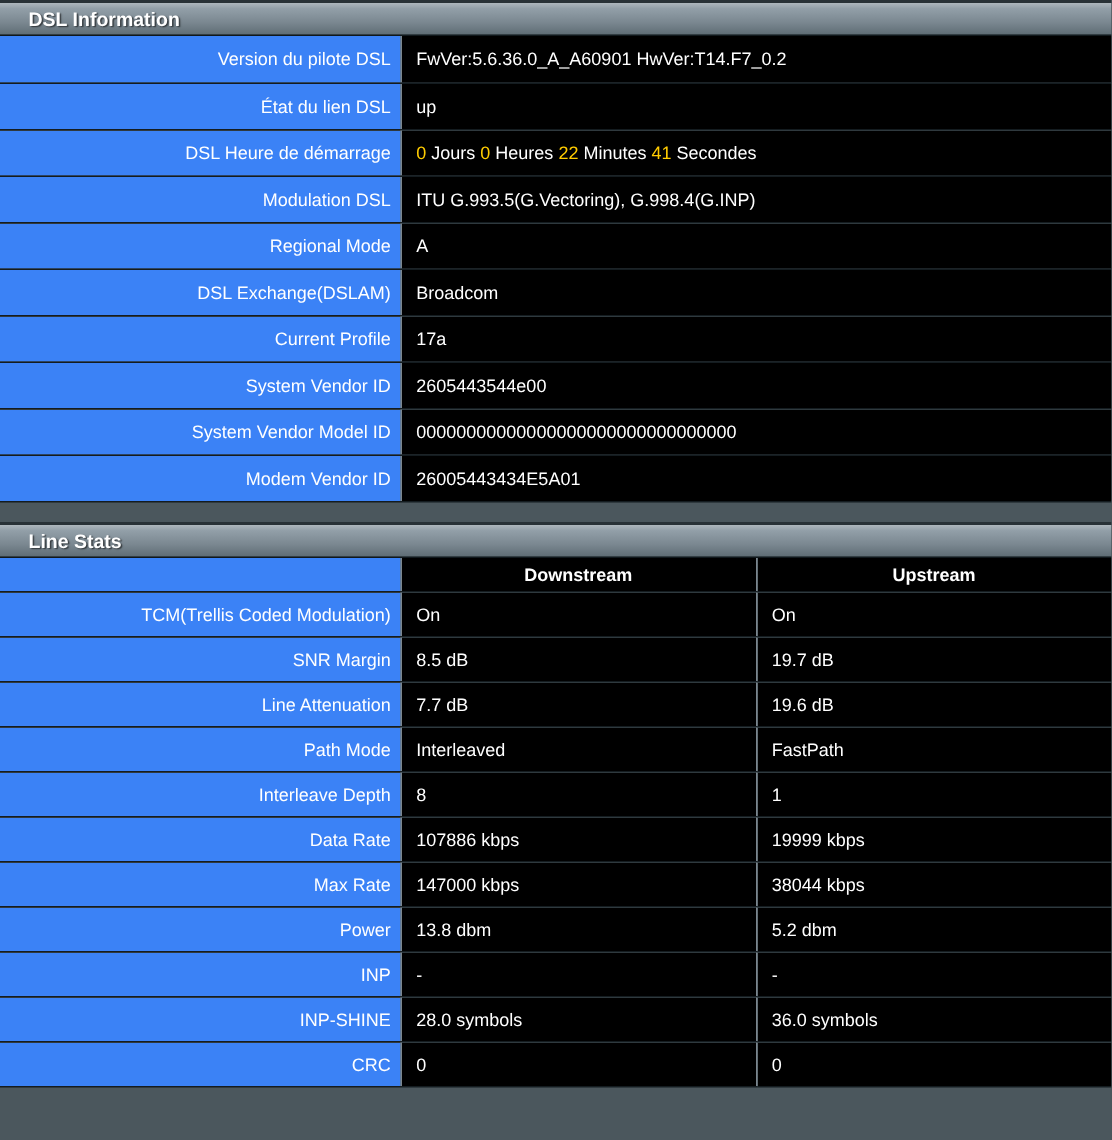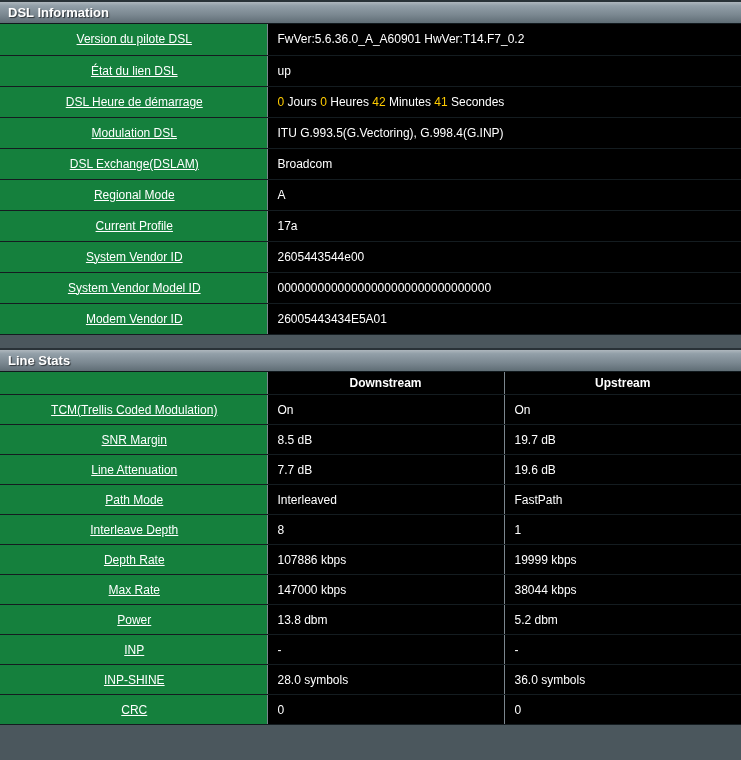--- a/index.html
+++ b/index.html
@@ -7,21 +7,21 @@
   body {
     background: #4b575d;
     font-family: "Liberation Sans", sans-serif;
     overflow: hidden;
   }
   .section { width: 741px; }
   .section + .section { margin-top: 13px; }
   .section-header {
     height: 24px;
     line-height: 21px;
-    padding-left: 8px;
+    padding-left: 19px;
     color: #ffffff;
     font-weight: bold;
     font-size: 13px;
     text-shadow: 1px 1px 1px rgba(0,0,0,0.6);
     background: linear-gradient(to bottom, #aeb7bd 0%, #929fa8 18%, #7a8790 62%, #5f6d75 100%);
     border-top: 2px solid #293237;
     border-bottom: 1px solid #10181c;
   }
   table {
     width: 741px;
@@ -30,25 +30,24 @@
   }
   th, td {
     font-size: 12px;
     color: #ffffff;
     border-bottom: 1px solid #141c20;
     overflow: hidden;
     white-space: nowrap;
   }
   th {
     width: 267px;
-    background: #15803d;
-    text-align: center;
+    background: #3b82f6;
+    text-align: right;
     font-weight: normal;
     padding: 0 6px 0 8px;
-    text-decoration: underline;
   }
   td {
     background: #000000;
     padding: 0 6px 0 10px;
     border-left: 1px solid #7b868e;
   }
   .t1 th, .t1 td { height: 31px; }
   .t2 th, .t2 td { height: 30px; }
   .t2 tr.col-head th, .t2 tr.col-head td { height: 23px; }
   tr.col-head td {
@@ -73,33 +72,33 @@
         <tr>
           <th>Version du pilote DSL</th>
           <td>FwVer:5.6.36.0_A_A60901 HwVer:T14.F7_0.2</td>
         </tr>
         <tr>
           <th>État du lien DSL</th>
           <td>up</td>
         </tr>
         <tr>
           <th>DSL Heure de démarrage</th>
-          <td><span class="hl">0</span><span> Jours </span><span class="hl">0</span><span> Heures </span><span class="hl">42</span><span> Minutes </span><span class="hl">41</span><span> Secondes</span></td>
+          <td><span class="hl">0</span><span> Jours </span><span class="hl">0</span><span> Heures </span><span class="hl">22</span><span> Minutes </span><span class="hl">41</span><span> Secondes</span></td>
         </tr>
         <tr>
           <th>Modulation DSL</th>
           <td>ITU G.993.5(G.Vectoring), G.998.4(G.INP)</td>
         </tr>
         <tr>
+          <th>Regional Mode</th>
+          <td>A</td>
+        </tr>
+        <tr>
           <th>DSL Exchange(DSLAM)</th>
           <td>Broadcom</td>
-        </tr>
-        <tr>
-          <th>Regional Mode</th>
-          <td>A</td>
         </tr>
         <tr>
           <th>Current Profile</th>
           <td>17a</td>
         </tr>
         <tr>
           <th>System Vendor ID</th>
           <td>2605443544e00</td>
         </tr>
         <tr>
@@ -147,21 +146,21 @@
           <th>Path Mode</th>
           <td>Interleaved</td>
           <td>FastPath</td>
         </tr>
         <tr>
           <th>Interleave Depth</th>
           <td>8</td>
           <td>1</td>
         </tr>
         <tr>
-          <th>Depth Rate</th>
+          <th>Data Rate</th>
           <td>107886 kbps</td>
           <td>19999 kbps</td>
         </tr>
         <tr>
           <th>Max Rate</th>
           <td>147000 kbps</td>
           <td>38044 kbps</td>
         </tr>
         <tr>
           <th>Power</th>

